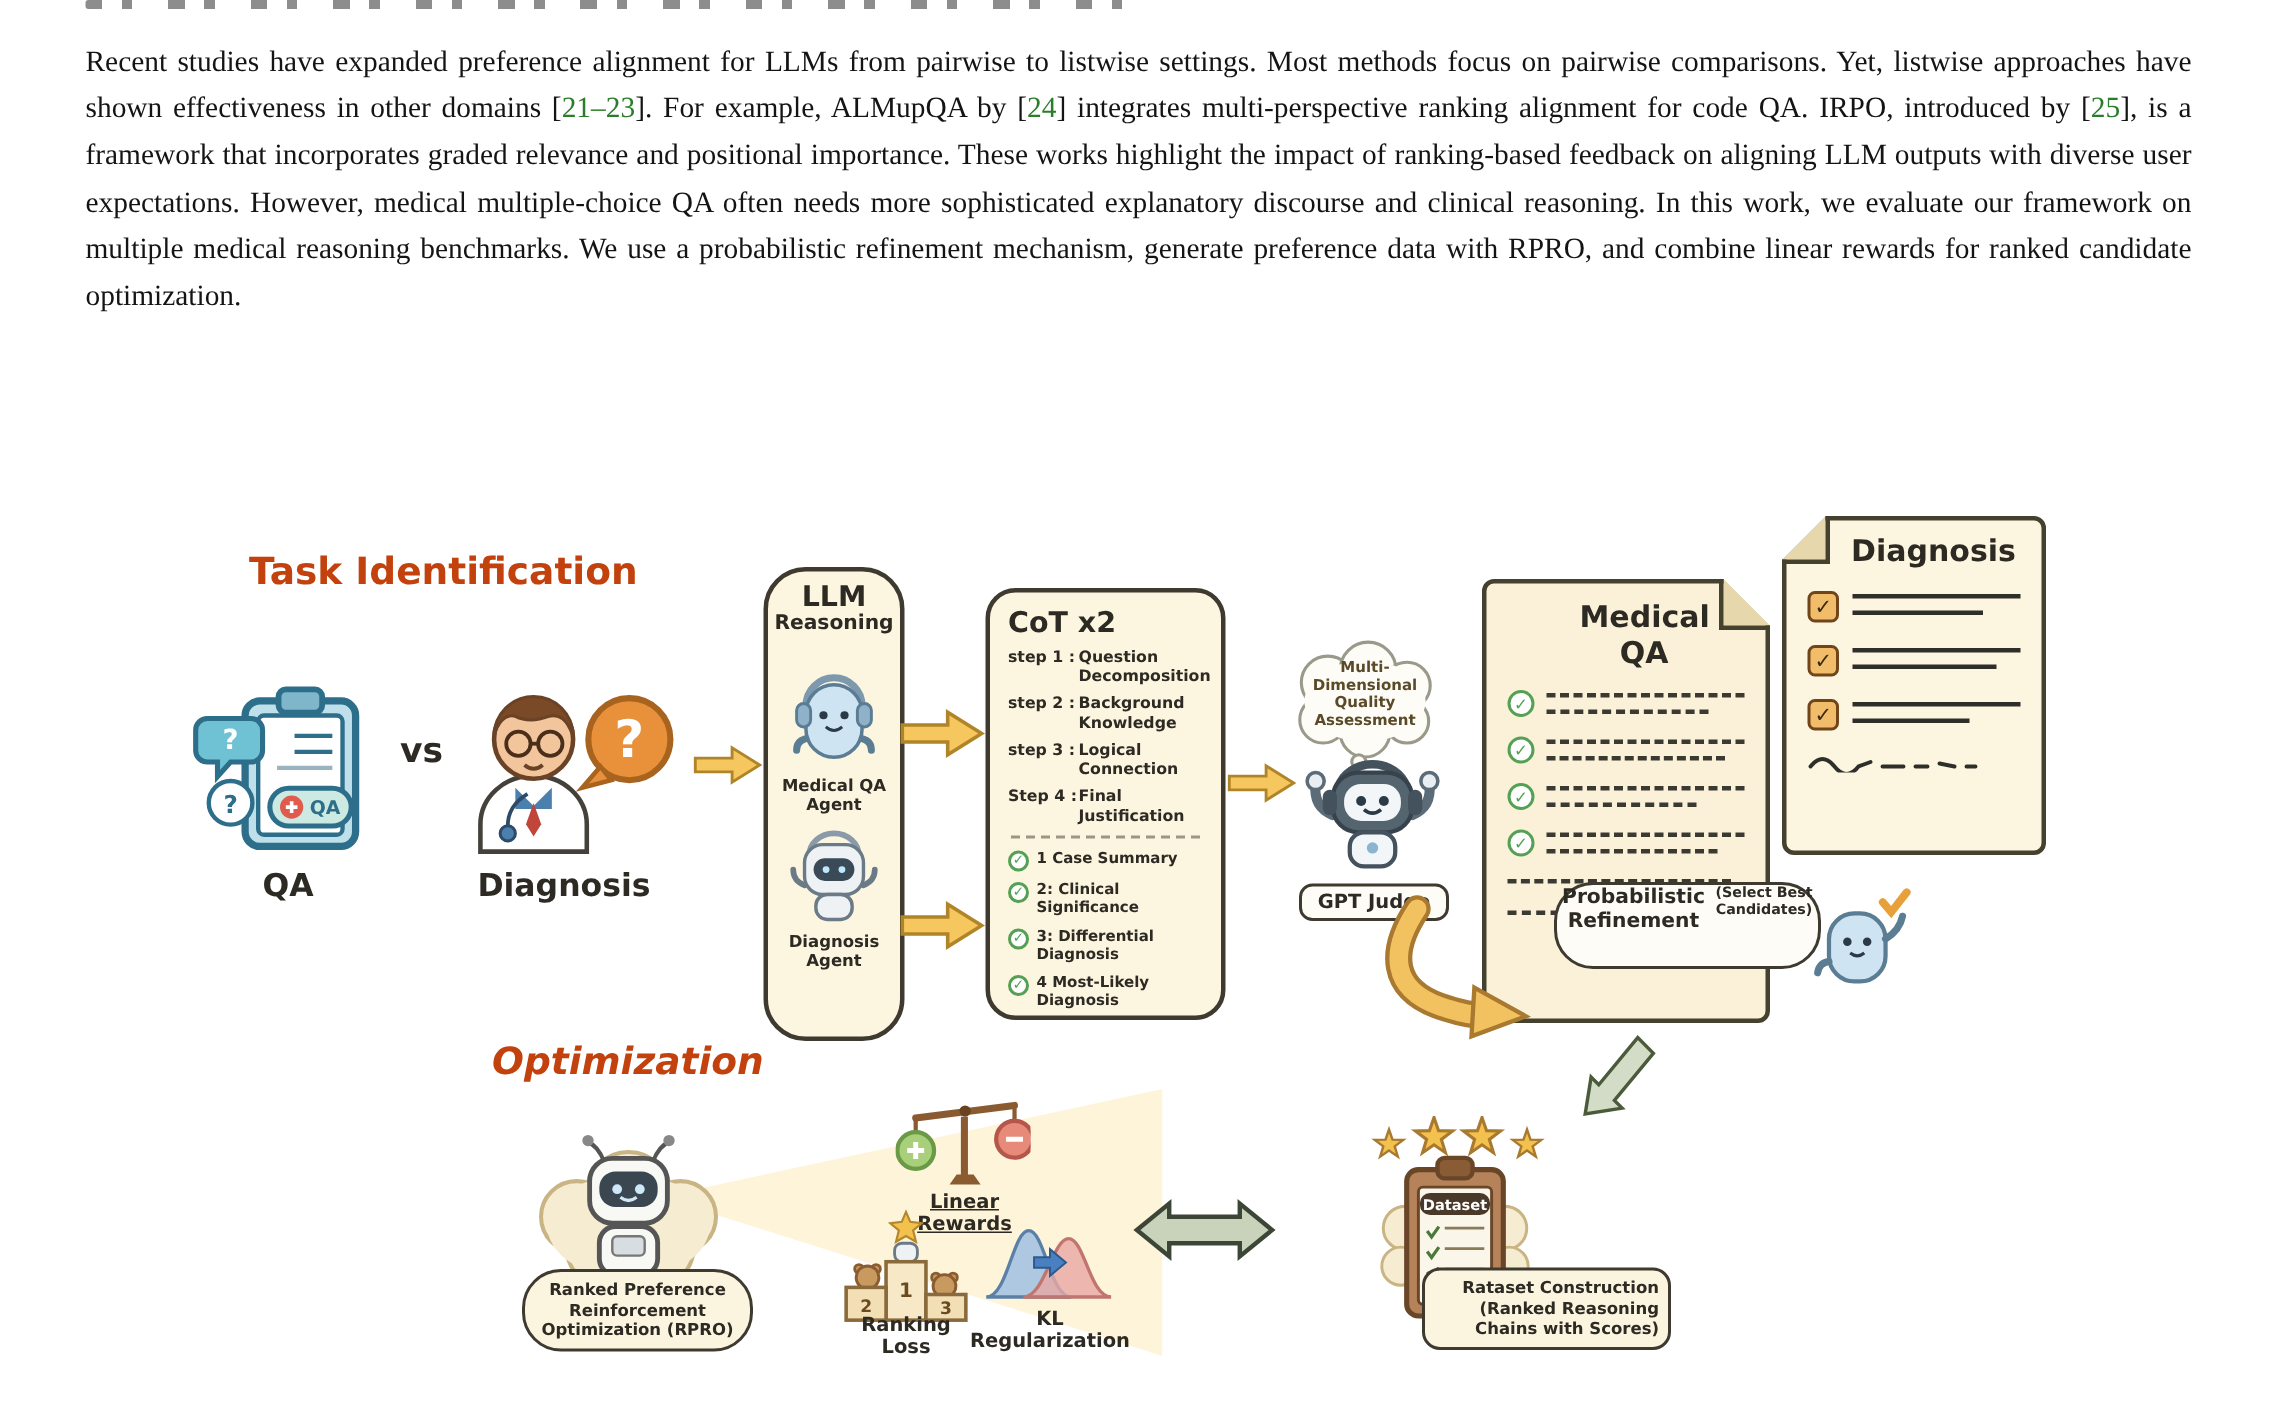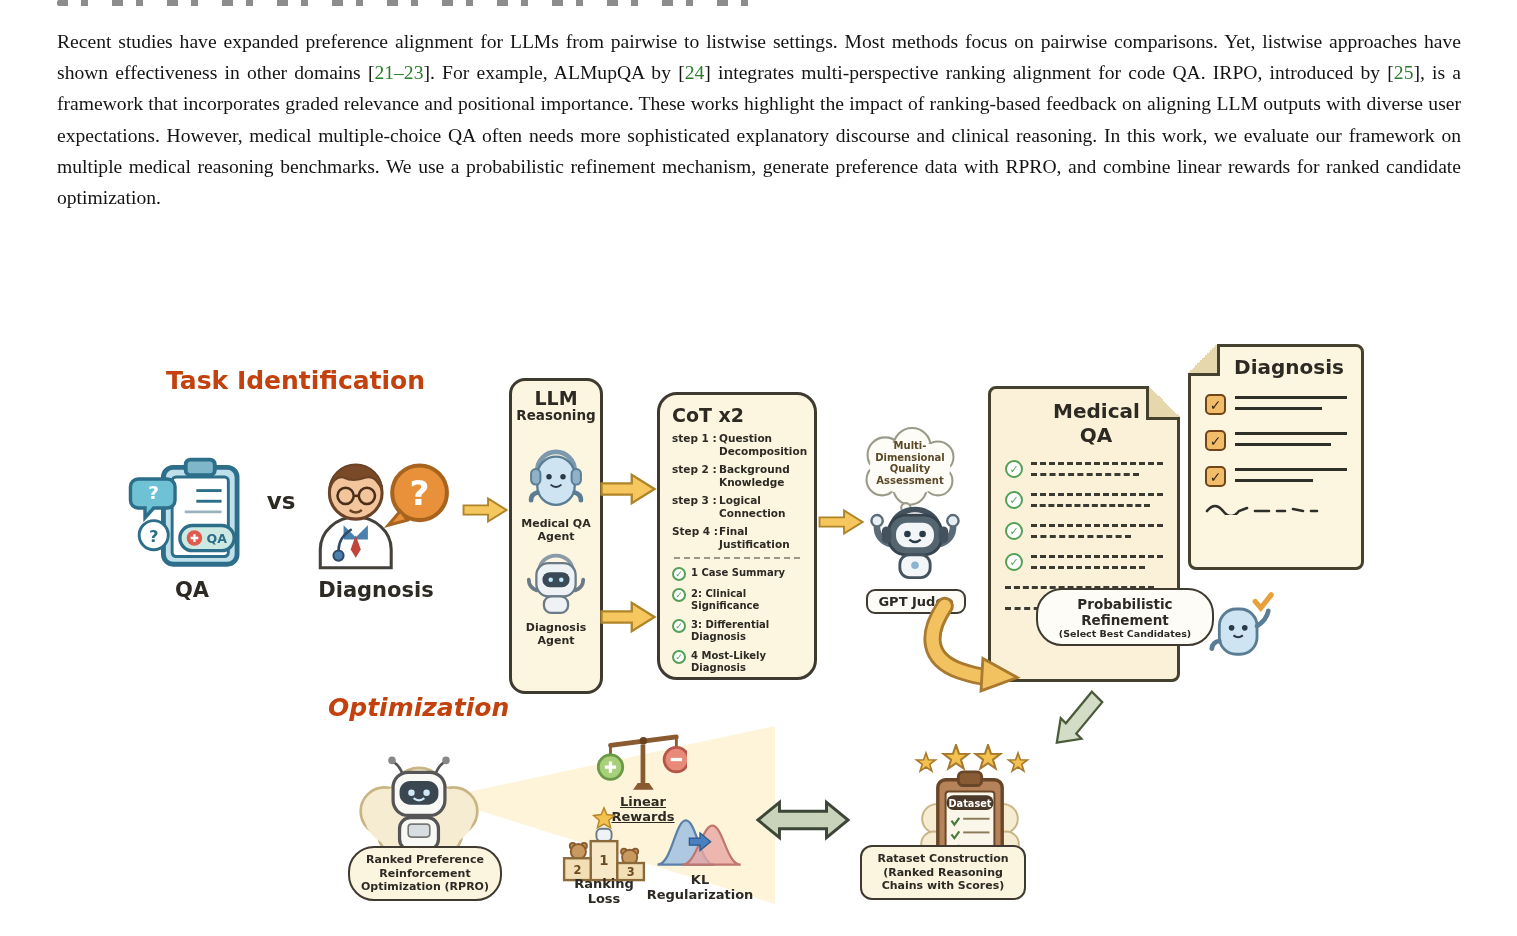--- a/index.html
+++ b/index.html
@@ -18,21 +18,21 @@
   .panel{background:#fcf5e0;border:3px solid #3e3a30;}
   .pill{background:#fbf4df;border:2.5px solid #3e3a30;border-radius:12px;
         font-family:"DejaVu Sans",sans-serif;font-weight:bold;text-align:center;color:#2d2a24;}
   .doc{background:#faf1d8;border:3px solid #45412f;border-radius:6px;box-sizing:border-box;}
   svg{display:block;}
   svg text{font-family:"DejaVu Sans",sans-serif;font-weight:bold;}
   
   .big-lbl{font-size:21px;}
   .vs-lbl{font-size:23px;}
   
-  .llm-box{left:509px;top:378px;width:94px;height:316px;border-radius:16px;display:flex;flex-direction:column;align-items:center;padding-top:7px;box-sizing:border-box;}
+  .llm-box{left:509px;top:378px;width:94px;height:316px;border-radius:28px;display:flex;flex-direction:column;align-items:center;padding-top:7px;box-sizing:border-box;}
   .llm-t1{font-size:19px;line-height:20px;}
   .llm-t2{font-size:13.5px;line-height:15px;margin-bottom:18px;}
   .agent-lbl{font-size:11px;line-height:13px;margin-top:2px;}
   
   .cot-box{left:657px;top:392px;width:160px;height:288px;border-radius:20px;padding:9px 12px;box-sizing:border-box;}
   .cot-title{font-size:19px;margin-bottom:6px;}
   .step{display:flex;font-family:"DejaVu Sans",sans-serif;font-size:10.5px;line-height:12.5px;margin-bottom:6px;color:#2d2a24;}
   .step-label{width:47px;flex-shrink:0;font-weight:bold;}
   .step-text{font-weight:bold;}
   .cot-div{border-top:2.5px dashed #9a9688;margin:7px 2px 8px 2px;}
@@ -52,21 +52,21 @@
            background:linear-gradient(135deg,#ffffff 50%,#e6d7ac 50%);border-right:3px solid #45412f;border-bottom:3px solid #45412f;box-sizing:border-box;}
   .mrow{display:flex;align-items:flex-start;gap:8px;margin-top:13px;}
   .mlines{flex:1;display:flex;flex-direction:column;gap:8px;padding-top:2px;}
   .dl{border-top:3px dashed #3a3a32;}
   .sl{border-top:3px solid #2f2f2a;}
   .drow{display:flex;align-items:flex-start;gap:9px;margin-top:15px;}
   .cbx{width:21px;height:21px;background:#f2bd6a;border:2.5px solid #70451a;border-radius:5px;color:#3a2a10;font-size:14px;font-weight:bold;
        display:flex;align-items:center;justify-content:center;flex-shrink:0;font-family:"DejaVu Sans",sans-serif;box-sizing:border-box;}
   
   .refine-bubble{left:1036px;top:588px;width:178px;height:58px;background:#fdfcf6;border:2.5px solid #3e3a30;border-radius:26px;
-                 display:flex;flex-direction:column;justify-content:center;box-sizing:border-box;}
+                 display:flex;flex-direction:row;justify-content:center;box-sizing:border-box;}
   .rb-t{font-size:13.5px;line-height:16px;}
   .rb-s{font-size:9.5px;line-height:11px;}
   
   .icon-lbl{font-size:13px;line-height:15px;}
   .small-pill{font-size:11px;line-height:13.5px;padding:5px 6px;}
 </style>
 </head>
 <body>
 
 <div class="abs cropped"></div>
@@ -422,13 +422,13 @@
       <path d="M31,68 l3,4 l5,-7"></path>
       <path d="M31,82 l3,4 l5,-7"></path>
   </g>
   <g stroke="#8a7a5a" stroke-width="2">
     <line x1="43" y1="52" x2="70" y2="52"></line>
       <line x1="43" y1="66" x2="70" y2="66"></line>
       <line x1="43" y1="80" x2="70" y2="80"></line>
       <line x1="31" y1="94" x2="62" y2="94"></line>
   </g>
 </svg>
-<div class="abs pill small-pill" style="left:860px;top:845px;width:150px;">Rataset Construction (Ranked Reasoning Chains with Scores)</div>
+<div class="abs pill small-pill" style="left:948px;top:845px;width:150px;text-align:right;">Rataset Construction (Ranked Reasoning Chains with Scores)</div>
 
 </body></html>

